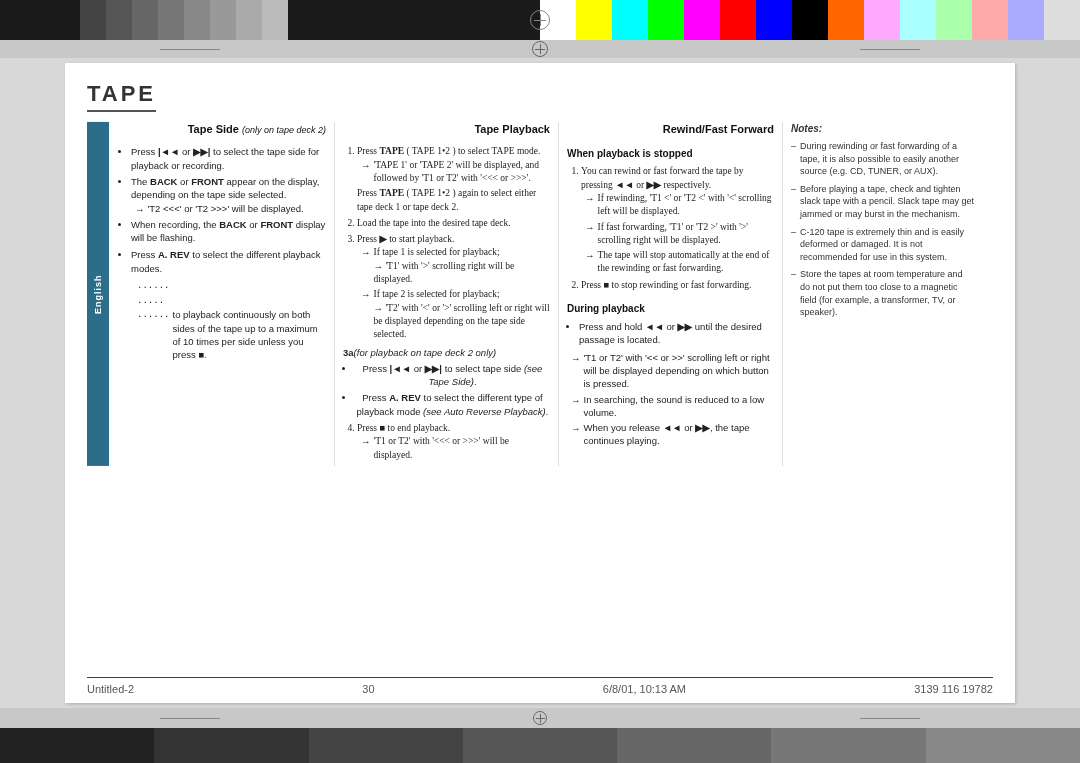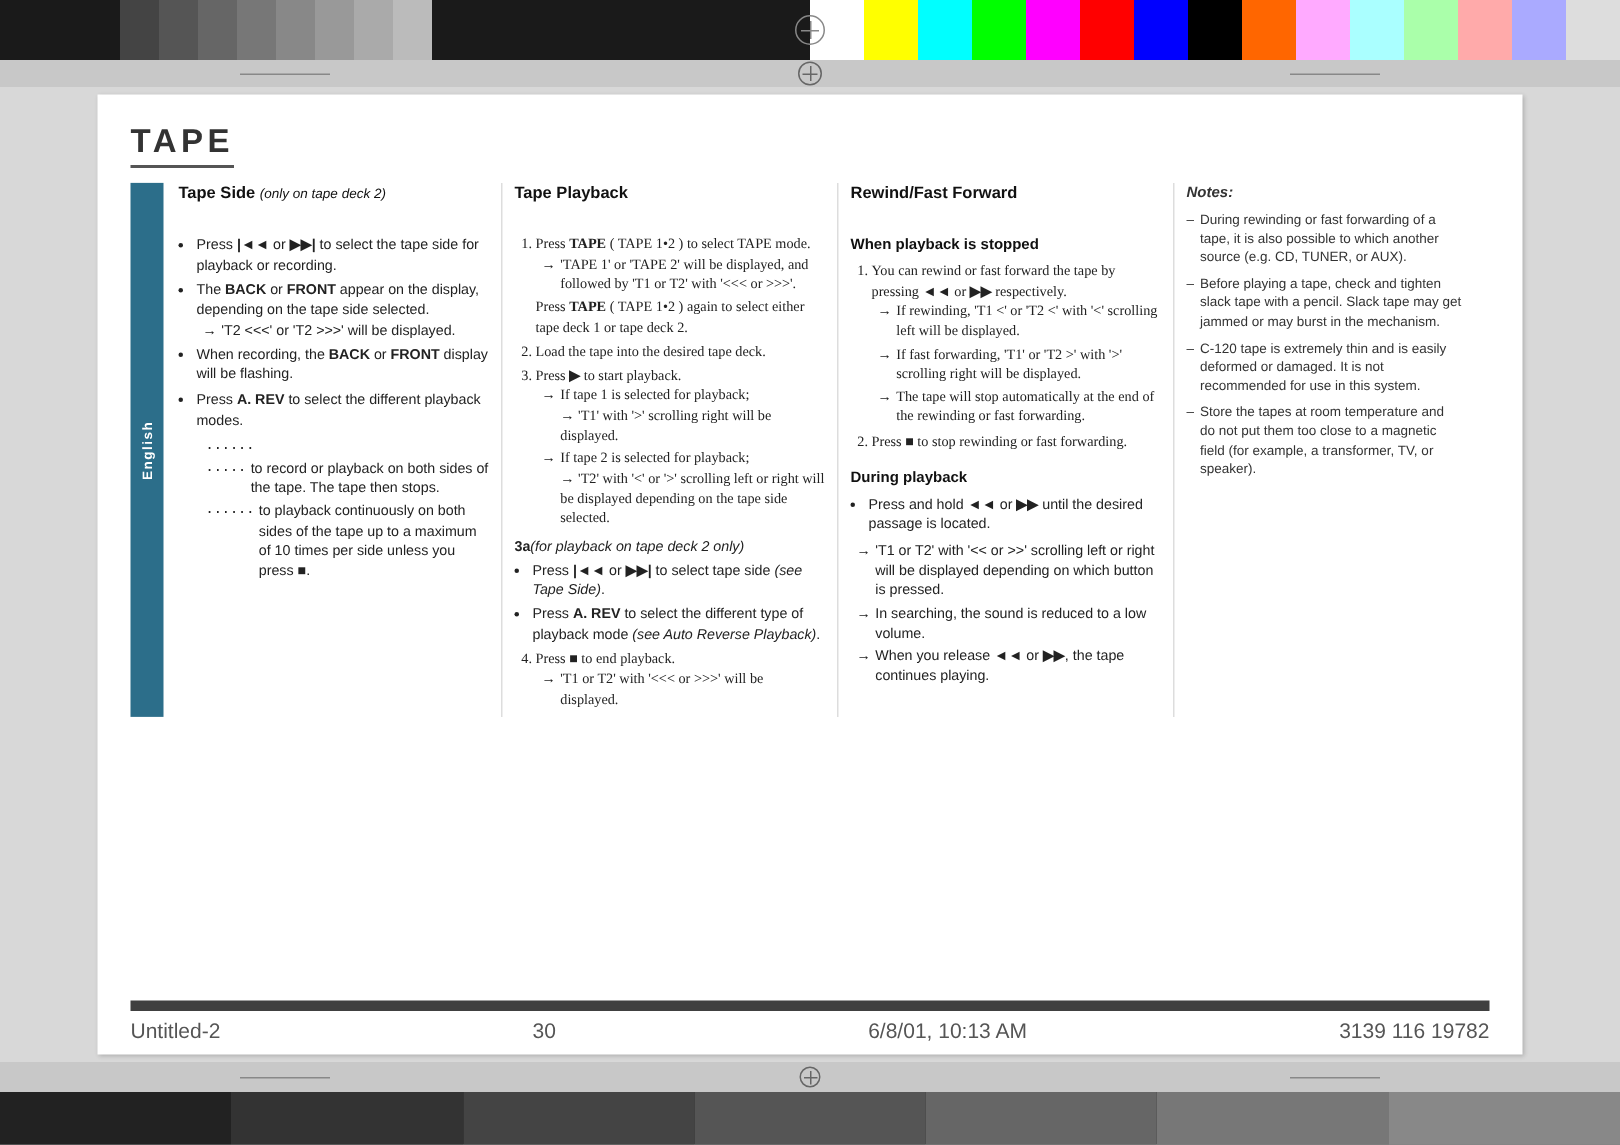--- a/index.html
+++ b/index.html
@@ -58,22 +58,23 @@
       flex: 0 0 200px;
       padding: 0 8px;
       font-size: 9px;
       color: #333;
       line-height: 1.4;
     }
 
     .section-title {
       font-weight: bold;
       font-size: 11px;
-      margin-bottom: 20px;
+      margin-bottom: 8px;
       color: #111;
+      text-align: right;
     }
     .section-subtitle {
       font-style: italic;
       font-weight: normal;
       font-size: 9px;
     }
 
     .section-title2 {
       font-weight: bold;
       font-size: 10px;
@@ -258,21 +259,20 @@
 
             <ul>
               <li>Press <span class="bold">A. REV</span> to select the different playback modes.</li>
             </ul>
             <div class="indent">
               <div class="arrow-item">
                   <span class="arrow mono">......</span>
                 </div>
               <div class="arrow-item">
                   <span class="arrow mono">.....</span>
-                  <span> to record or playback on both sides of the tape. The tape then stops.</span>
                 </div>
               <div class="arrow-item">
                   <span class="arrow mono">......</span>
                   <span> to playback continuously on both sides of the tape up to a maximum of 10 times per side unless you press ■.</span>
                 </div>
             </div>
           </div>
 
           <div class="col">
             <div class="section-title">
@@ -295,21 +295,21 @@
                     <span>If tape 1 is selected for playback;<br>→ 'T1' with '&gt;' scrolling right will be displayed.</span>
                   </div>
                 <div class="arrow-item">
                     <span class="arrow">→</span>
                     <span>If tape 2 is selected for playback;<br>→ 'T2' with '&lt;' or '&gt;' scrolling left or right will be displayed depending on the tape side selected.</span>
                   </div>
               </li>
             </ol>
             <div style="font-size:9.5px;margin:3px 0;">
               <span class="bold">3a</span><span class="italic">(for playback on tape deck 2 only)</span>
-              <ul style="margin-top:3px;">
+              <ul style="margin-top:3px;text-align:center;">
                 <li>Press <span class="bold">|◄◄</span> or <span class="bold">▶▶|</span> to select tape side <span class="italic">(see Tape Side)</span>.</li>
                 <li>Press <span class="bold">A. REV</span> to select the different type of playback mode <span class="italic">(see Auto Reverse Playback)</span>.</li>
               </ul>
             </div>
             <ol start="4">
               <li>
                 Press <span class="bold">■</span> to end playback.
                 <div class="arrow-item">
                     <span class="arrow">→</span>
                     <span>'T1 or T2' with '&lt;&lt;&lt; or &gt;&gt;&gt;' will be displayed.</span>
@@ -358,40 +358,40 @@
             <div class="arrow-item">
                 <span class="arrow">→</span>
                 <span>When you release <span class="bold">◄◄</span> or <span class="bold">▶▶</span>, the tape continues playing.</span>
               </div>
           </div>
 
           <div class="col-notes">
             <div class="notes-title">Notes:</div>
             <div class="note-item">
               <span class="note-dash">–</span>
-              <span>During rewinding or fast forwarding of a tape, it is also possible to which another source (e.g. CD, TUNER, or AUX).</span>
+              <span>During rewinding or fast forwarding of a tape, it is also possible to easily another source (e.g. CD, TUNER, or AUX).</span>
             </div>
             <div class="note-item">
               <span class="note-dash">–</span>
               <span>Before playing a tape, check and tighten slack tape with a pencil. Slack tape may get jammed or may burst in the mechanism.</span>
             </div>
             <div class="note-item">
               <span class="note-dash">–</span>
               <span>C-120 tape is extremely thin and is easily deformed or damaged. It is not recommended for use in this system.</span>
             </div>
             <div class="note-item">
               <span class="note-dash">–</span>
               <span>Store the tapes at room temperature and do not put them too close to a magnetic field (for example, a transformer, TV, or speaker).</span>
             </div>
           </div>
 
         </div>
       </div>
 
-      <div style="position:absolute;bottom:8px;left:22px;right:22px;display:flex;justify-content:space-between;align-items:center;border-top:7px solid #404040;padding-top:5px;font-size:14px;color:#555;">
+      <div style="position:absolute;bottom:8px;left:22px;right:22px;display:flex;justify-content:space-between;align-items:center;border-top:1px solid #404040;padding-top:5px;font-size:11px;color:#555;">
         <div>
           <span>Untitled-2</span>
         </div>
         <div>
           <span>30</span>
         </div>
         <div>
           <span>6/8/01, 10:13 AM</span>
         </div>
         <div>

